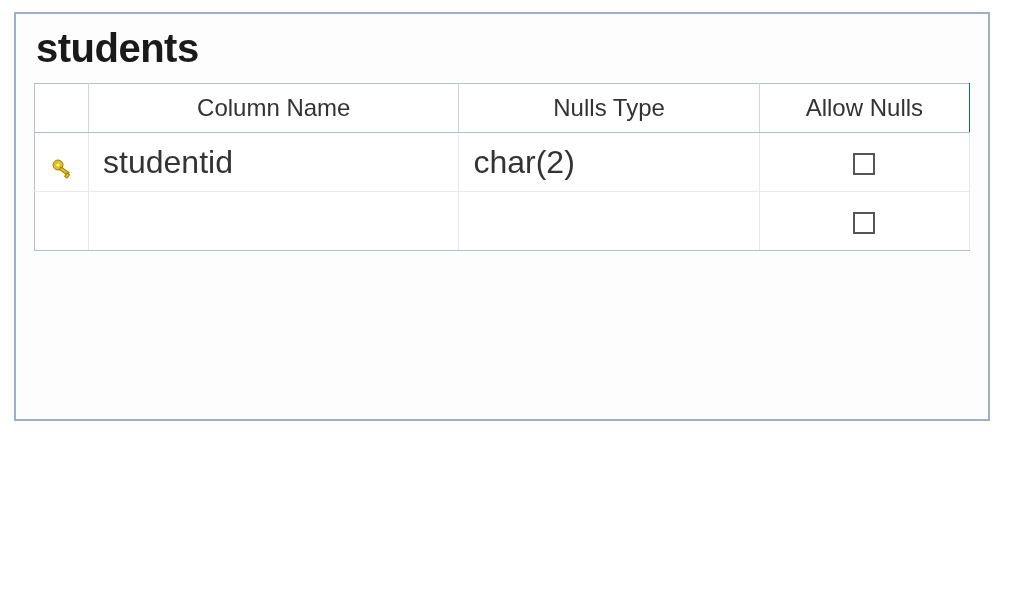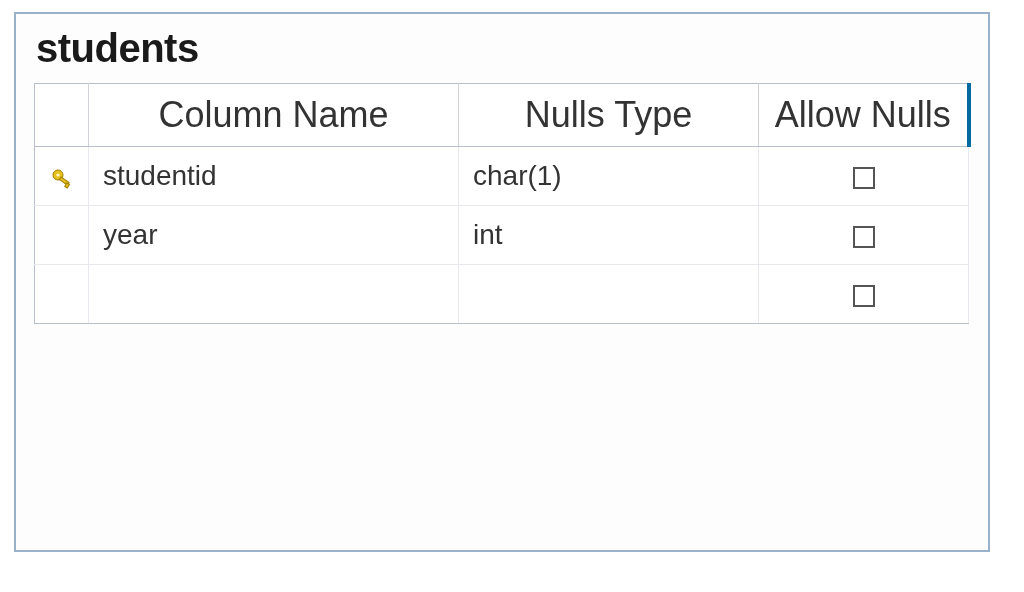--- a/index.html
+++ b/index.html
@@ -9,21 +9,21 @@
     height: 592px;
     background: #ffffff;
     font-family: "Segoe UI", Tahoma, Arial, sans-serif;
     font-size: 16px;
     color: #222;
   }
 
   .panel {
     margin: 12px 0 0 14px;
     width: 976px;
-    height: 540px;
+    height: 409px;
     border: 2px solid #9bb0c9;
     background: #fdfdfe;
     padding: 10px 18px 14px 18px;
     box-sizing: border-box;
   }
 
   .panel-title {
     font-size: 40px;
     font-weight: 700;
     color: #1a1a1a;
@@ -35,27 +35,27 @@
     border-collapse: collapse;
     width: 100%;
     table-layout: fixed;
   }
   table.table-designer th,
   table.table-designer td {
     background: #ffffff;
   }
   table.table-designer th {
     font-weight: 400;
-    font-size: 36px;
+    font-size: 24px;
     color: #333;
     padding: 10px 4px;
     border: 1px solid #d0d4da;
   }
   table.table-designer td {
-    font-size: 28px;
+    font-size: 32px;
     color: #333;
     padding: 10px 14px;
     border: 1px solid #e7e9ee;
     height: 38px;
   }
   
   col.col-key   { width: 54px; }
   col.col-name  { width: 370px; }
   col.col-type  { width: 300px; }
   col.col-null  { width: 210px; }
@@ -68,21 +68,21 @@
 
   
   table.table-designer thead th {
     border-top: 1px solid #b7bfca;
     border-bottom: 1px solid #b7bfca;
   }
   table.table-designer thead th:first-child {
     border-left: 1px solid #b7bfca;
   }
   table.table-designer thead th:last-child {
-    border-right: 4px solid #0369a1;
+    border-right: 1px solid #0369a1;
   }
   table.table-designer tbody td:first-child {
     border-left: 1px solid #b7bfca;
   }
   table.table-designer tbody tr:last-child td {
     border-bottom: 1px solid #b7bfca;
   }
 
   
   .chk {
@@ -144,31 +144,21 @@
               <g fill="#e6c01f" stroke="#a28100" stroke-width="1">
                 <circle cx="8" cy="8" r="5"></circle>
                 <circle cx="8" cy="8" r="1.6" fill="#fff8d0" stroke="none"></circle>
                 <rect x="11" y="10" width="10" height="3" transform="rotate(35 11 10)"></rect>
                 <rect x="17" y="16" width="3" height="4" transform="rotate(35 17 16)"></rect>
               </g>
             </svg>
           </span>
         </td>
         <td class="col-name-c">studentid</td>
-        <td class="col-type-c">char(1)</td>
-        <td class="col-null-c">
-          <span class="chk"></span>
-        </td>
-      </tr>
-      <tr>
-        <td class="col-key-c">
-          
-        </td>
-        <td class="col-name-c">year</td>
-        <td class="col-type-c">int</td>
+        <td class="col-type-c">char(2)</td>
         <td class="col-null-c">
           <span class="chk"></span>
         </td>
       </tr>
       <tr>
         <td class="col-key-c">
           
         </td>
         <td class="col-name-c"></td>
         <td class="col-type-c"></td>

